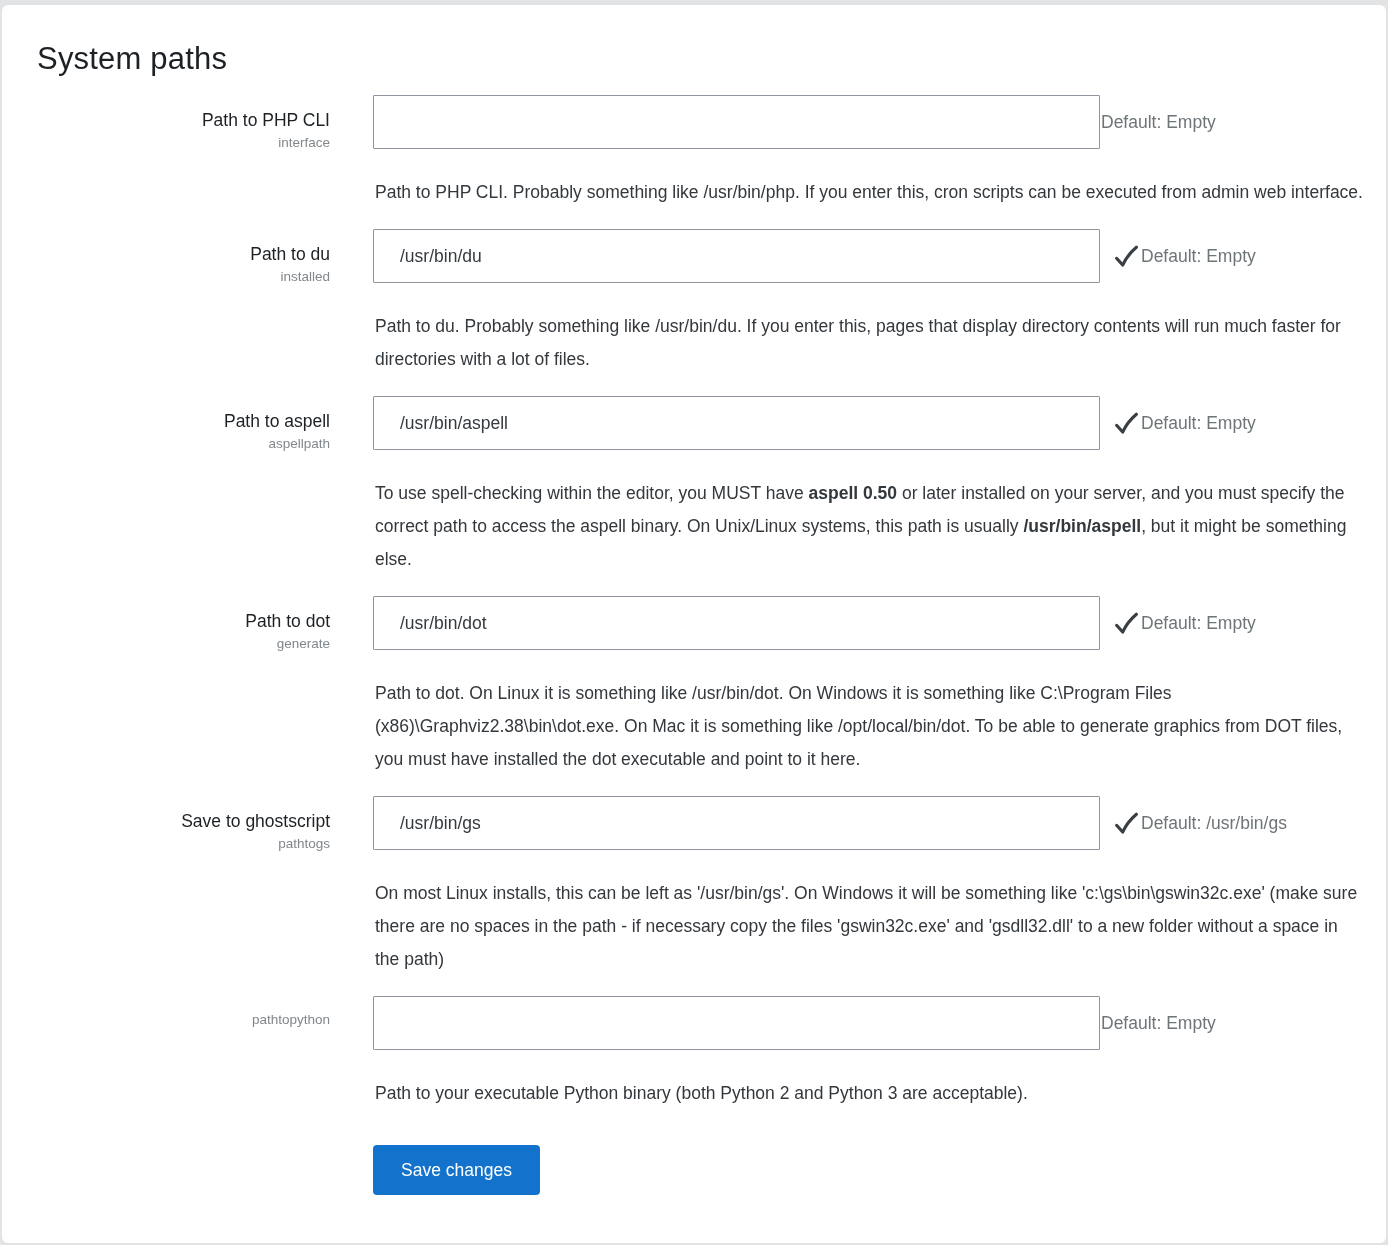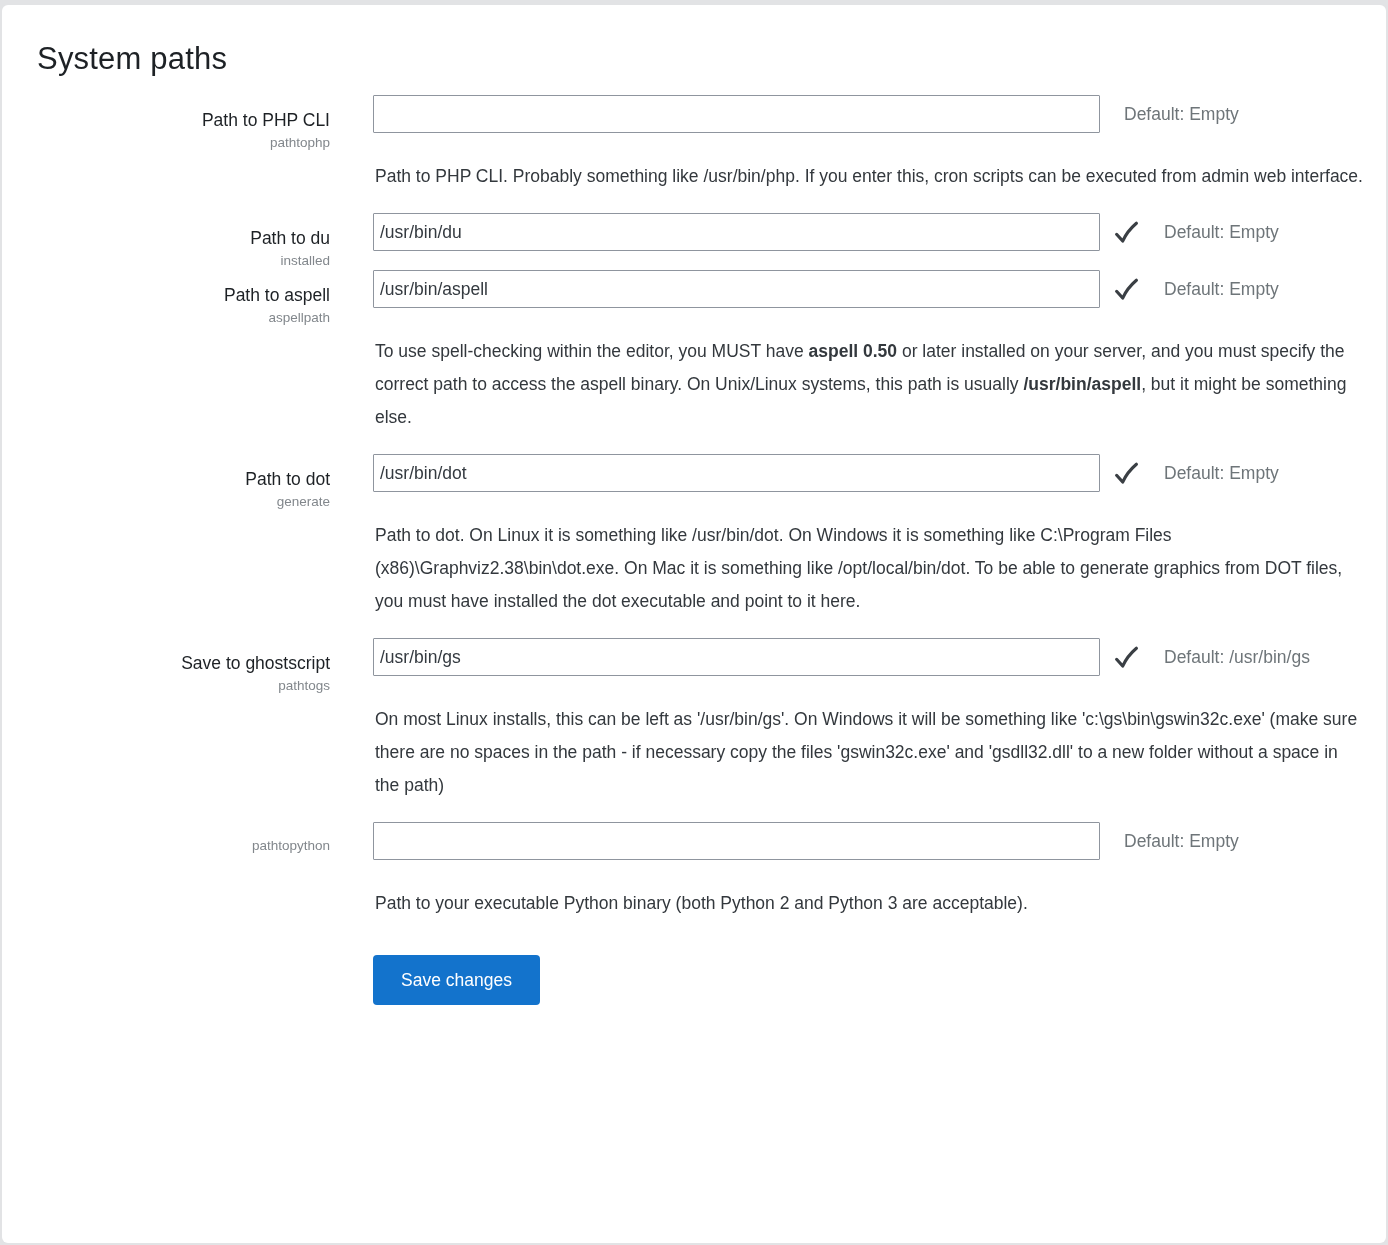--- a/index.html
+++ b/index.html
@@ -43,39 +43,39 @@
     color: #82878c;
     margin-top: 2px;
     line-height: 18px;
   }
   .input-line {
     display: flex;
     align-items: center;
   }
   .setting-input {
     width: 727px;
-    height: 38px;
+    height: 54px;
     border: 1px solid #8f959e;
     border-radius: 1px;
     background: #fff;
-    padding: 0 6px;
+    padding: 0 26px;
     font-family: "Liberation Sans", sans-serif;
     font-size: 17.5px;
     color: #343a40;
     outline: none;
   }
   .check {
     display: inline-flex;
     align-items: center;
     margin-left: 13px;
   }
   .default-label {
     font-size: 17.5px;
     color: #6e7579;
-    margin-left: 24px;
+    margin-left: 1px;
     white-space: nowrap;
   }
   .desc {
     max-width: 990px;
     font-size: 17.5px;
     line-height: 33px;
     color: #33383d;
     margin: 27px 0 20px 2px;
   }
   .desc .b { font-weight: 700; }
@@ -96,21 +96,21 @@
 </head>
 <body>
 
 <div class="card">
   <h2 class="page-title">System paths</h2>
 
   <div id="rows-host">
   <div class="row">
     <div class="col-label">
       <div class="setting-label">Path to PHP CLI</div>
-      <div class="setting-name">pathtophp</div>
+      <div class="setting-name">interface</div>
     </div>
     <div>
       <div class="input-line">
         <input class="setting-input" type="text" value="" style="">
 
         <span class="default-label">Default: Empty</span>
       </div>
       <div class="desc"><span>Path to PHP CLI. Probably something like /usr/bin/php. If you enter this, cron scripts can be executed from admin web interface.</span></div>
     </div>
   </div>
@@ -123,20 +123,21 @@
     <div>
       <div class="input-line">
         <input class="setting-input" type="text" value="/usr/bin/du" style="">
         <span class="check">
           <svg width="27" height="27" viewBox="0 0 24 24" aria-hidden="true">
             <path d="M3.2 13.6 L8.6 19.6 C8.6 19.6 12.8 10.6 20.8 3.8" fill="none" stroke="#3a3f44" stroke-width="2.8" stroke-linecap="round" stroke-linejoin="round"></path>
           </svg>
         </span>
         <span class="default-label">Default: Empty</span>
       </div>
+      <div class="desc"><span>Path to du. Probably something like /usr/bin/du. If you enter this, pages that display directory contents will run much faster for directories with a lot of files.</span></div>
     </div>
   </div>
 
   <div class="row">
     <div class="col-label">
       <div class="setting-label">Path to aspell</div>
       <div class="setting-name">aspellpath</div>
     </div>
     <div>
       <div class="input-line">

